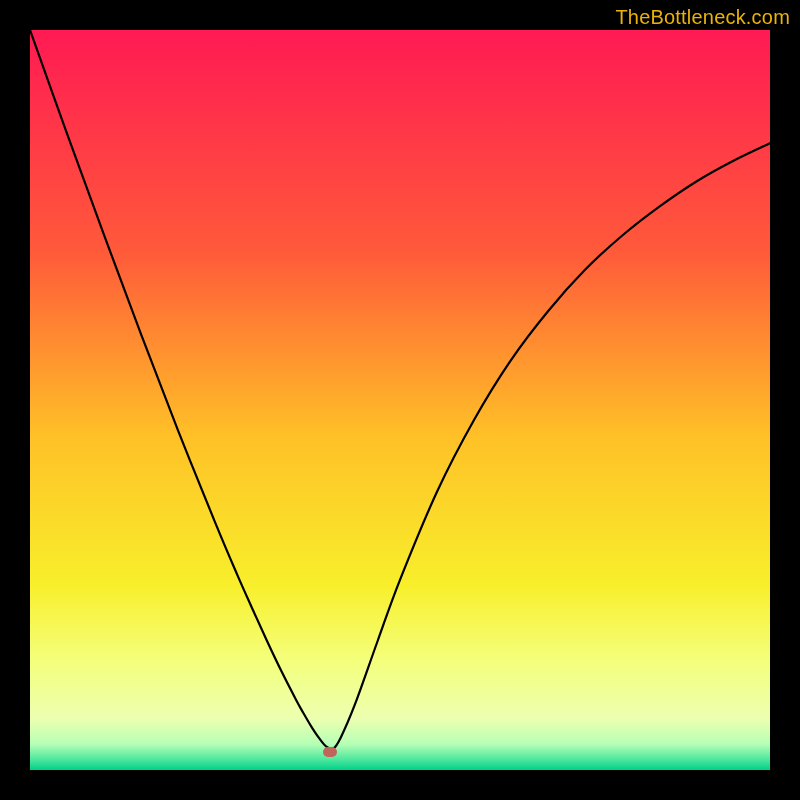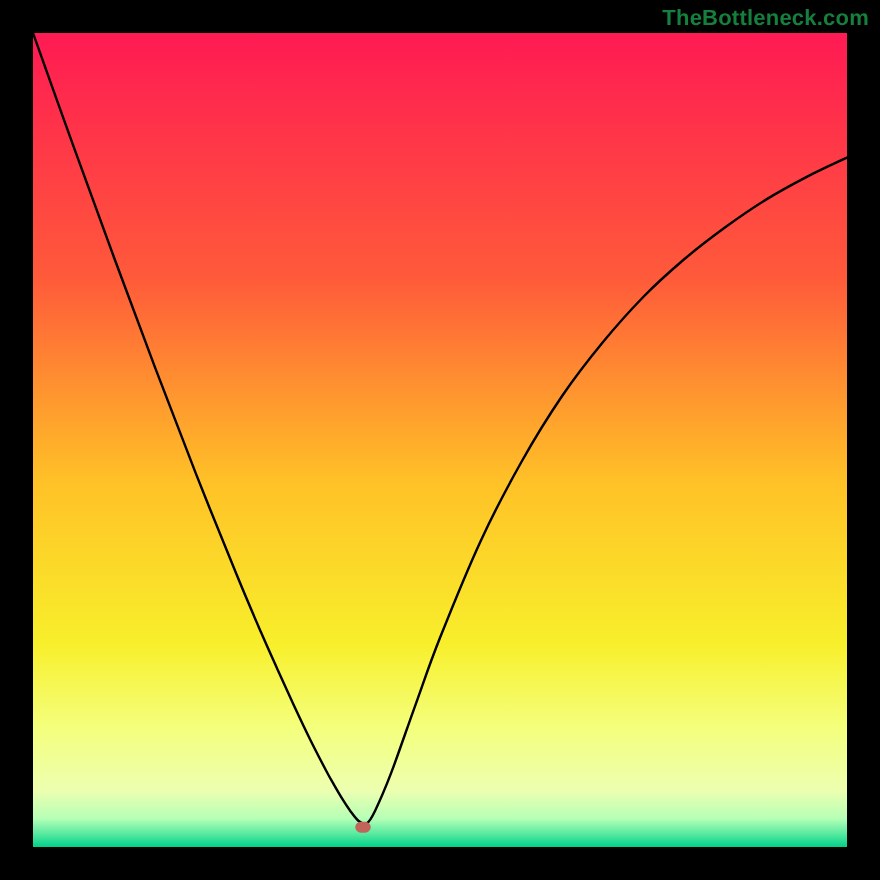--- a/index.html
+++ b/index.html
@@ -22,23 +22,23 @@
     left: 30px;
     top: 30px;
     width: 740px;
     height: 740px;
     overflow: hidden;
   }
   .watermark {
     position: absolute;
     top: 6px;
     right: 10px;
-    color: #15803d;
+    color: #eab308;
     font-size: 20px;
-    font-weight: 700;
+    font-weight: 400;
     letter-spacing: 0.2px;
   }
   .marker {
     position: absolute;
     width: 14px;
     height: 10px;
     border-radius: 5px;
     transform: translate(-50%, -50%);
   }
 </style>

